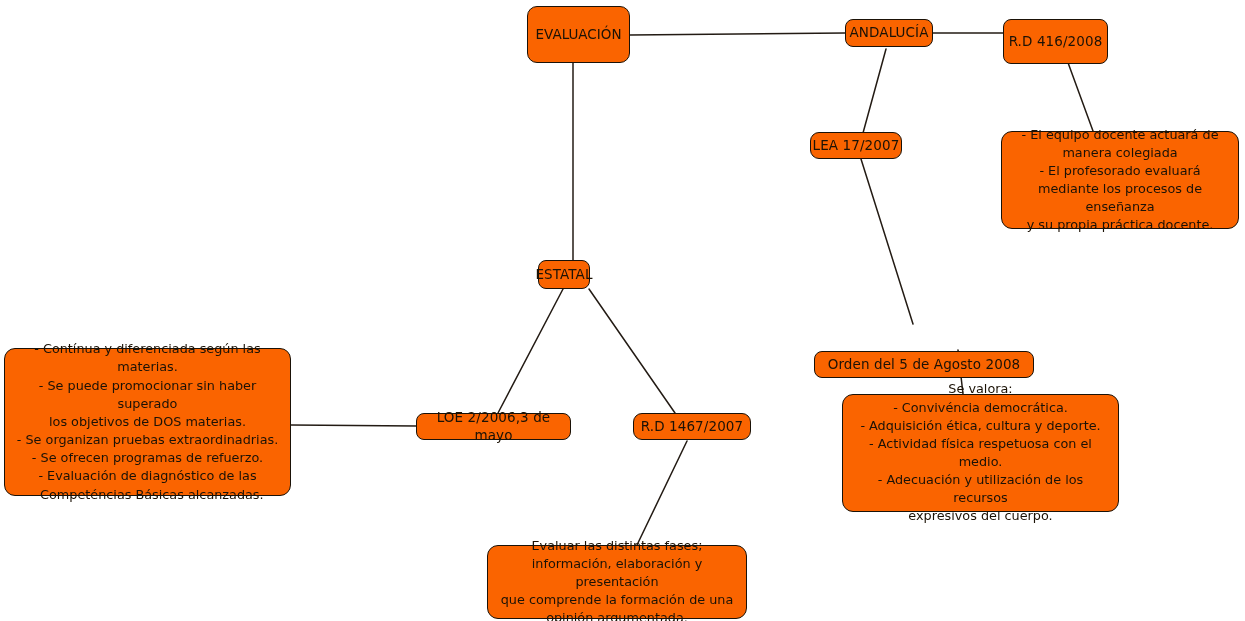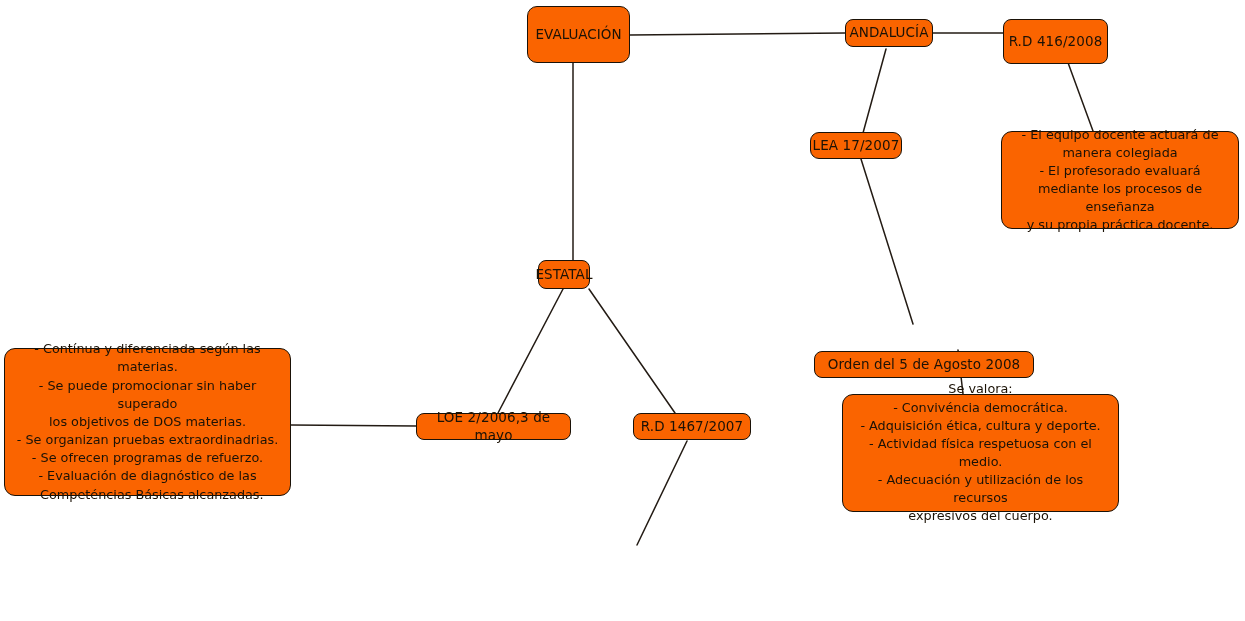--- a/index.html
+++ b/index.html
@@ -124,18 +124,24 @@
 - Adquisición ética, cultura y deporte.
 - Actividad física respetuosa con el medio.
 - Adecuación y utilización de los recursos
 expresivos del cuerpo.</span>
   </div>
 
   <div class="node pill" style="left:416px; top:413px; width:155px; height:27px;">
     <span>LOE 2/2006,3 de mayo</span>
   </div>
 
-  <div class="node pill" style="left:633px; top:413px; width:118px; height:27px;">
+  <div class="node pill" style="left:633px; top:413px; width:118px; height:27px;border-radius:9px;">
     <span>R.D 1467/2007</span>
   </div>
 
+  <div class="node big" style="left:487px; top:545px; width:260px; height:74px;">
+    <span>Evaluar las distintas fases;
+información, elaboración y presentación
+que comprende la formación de una
+opinión argumentada.</span>
+  </div>
 
 </div>
 
 </body></html>

